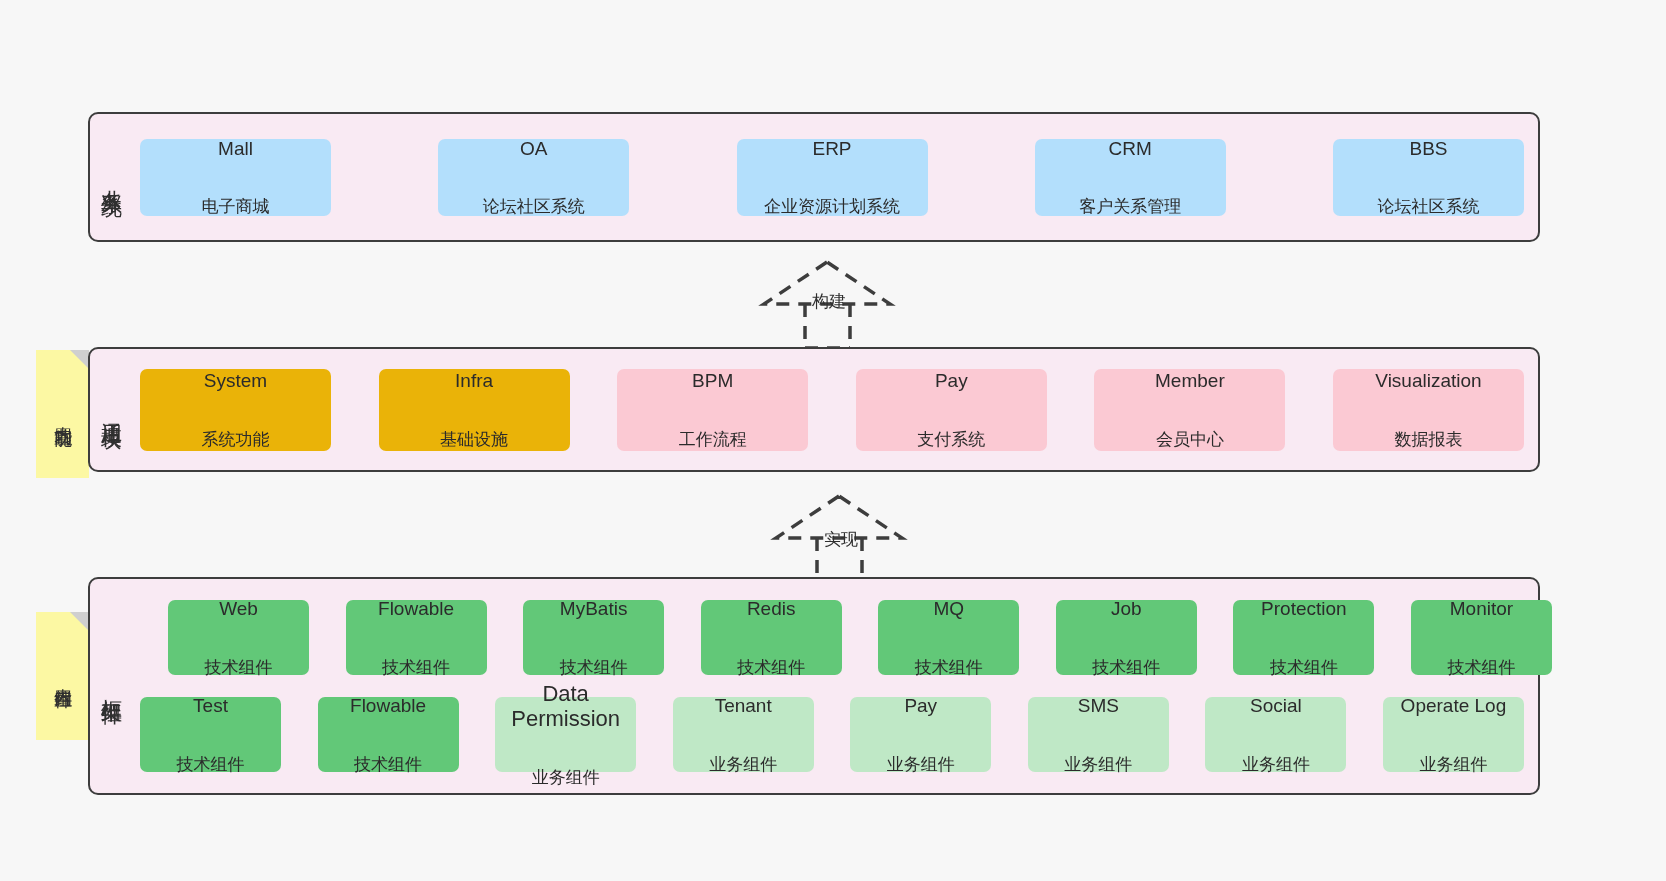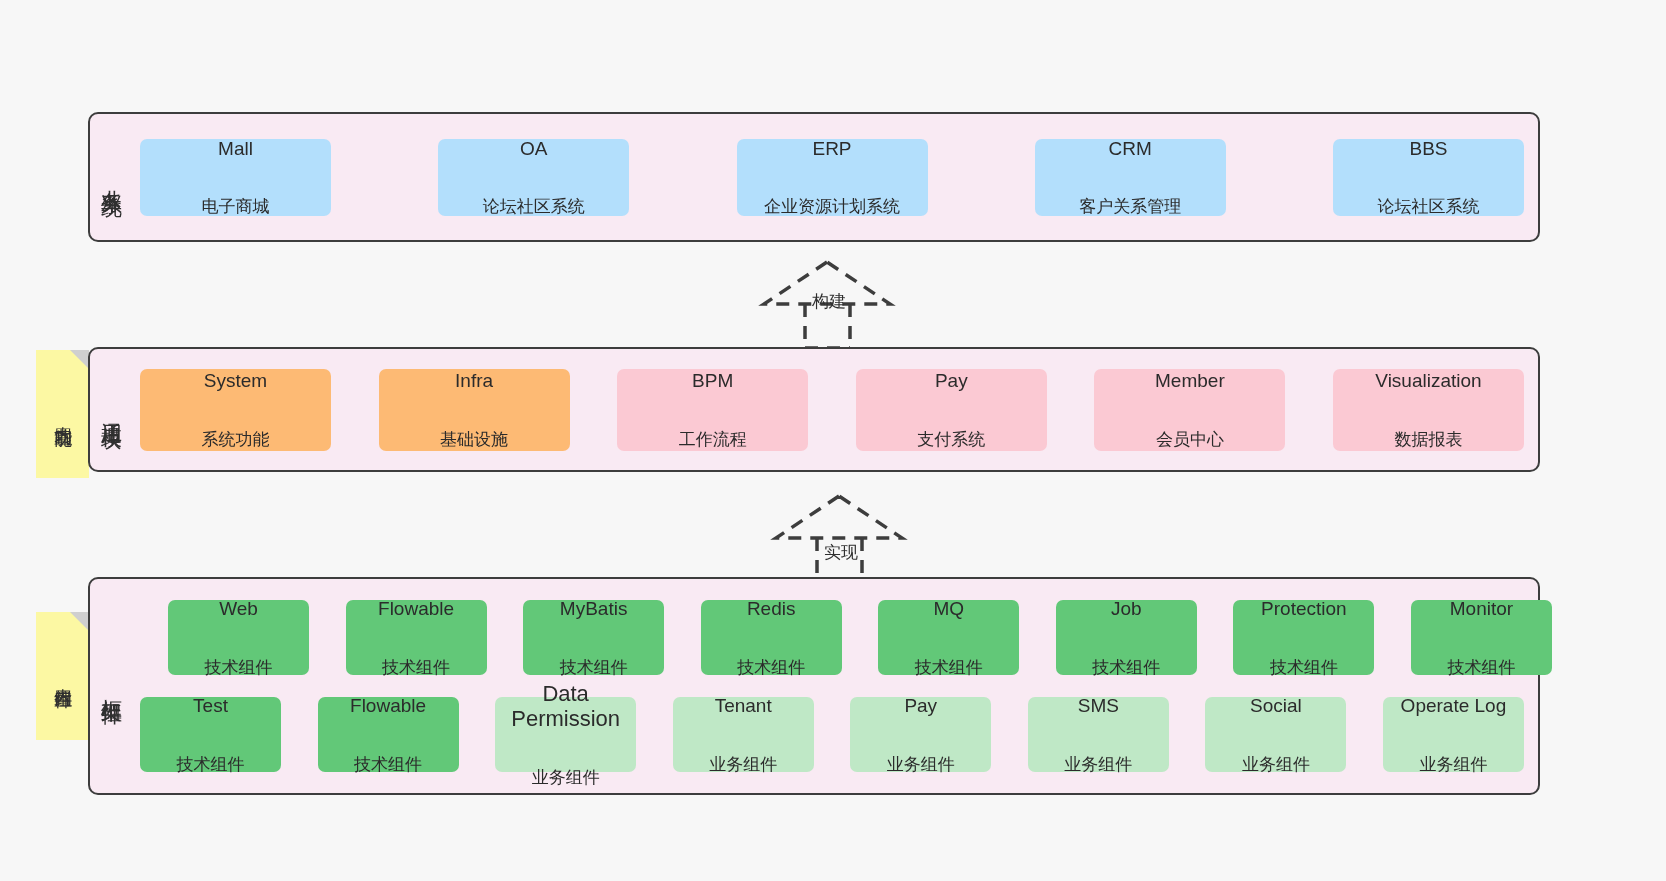--- a/index.html
+++ b/index.html
@@ -64,21 +64,21 @@
     text-align:center;
     line-height:1.25;
     gap:36px;
   }
   .card .t1{font-size:19px;color:#2b2b2b;}
   .card .t2{font-size:17px;color:#2b2b2b;}
   .card.wrap .t1{font-size:22px;line-height:1.15;}
 
   .biz-card{width:191px;height:77px;background:#b3dffc;}
   .mod-card{width:191px;height:82px;}
-  .mod-card.strong{background:#fdba74;}
+  .mod-card.strong{background:#eab308;}
   .mod-card.soft{background:#fbc9d3;}
 
   .fw-card{width:141px;height:75px;}
   .fw-card.tech{background:#62c878;}
   .fw-card.biz{background:#bfe8c6;}
 
   
   .sticky{
     position:absolute;
     width:53px;
@@ -191,21 +191,21 @@
           </div>
         </div>
     </div>
   </div>
 
   <div class="arrow" style="left:772px;top:492px;">
     <svg width="140" height="92" viewBox="0 0 140 92">
       <path d="M67 4 L4 46 L130 46 Z" fill="none" stroke="#3d3d3d" stroke-width="3.5" stroke-dasharray="13 9" stroke-linejoin="miter"></path>
       <path d="M45 46 L45 90 M90 46 L90 90 M45 90 L90 90" fill="none" stroke="#3d3d3d" stroke-width="3.5" stroke-dasharray="13 9"></path>
     </svg>
-    <span class="alabel" style="left:52px;top:49px;">实现</span>
+    <span class="alabel" style="left:52px;top:36px;">实现</span>
   </div>
 
   <div class="sticky" style="left:36px;top:612px;width:53px;height:128px;">
     <span class="fold"></span>
     <span>内置组件</span>
   </div>
 
   <div class="layer" id="layer-framework" style="left:88px;top:577px;width:1452px;height:218px;">
     <div class="layer-label">框架组件</div>
     <div class="layer-body">

